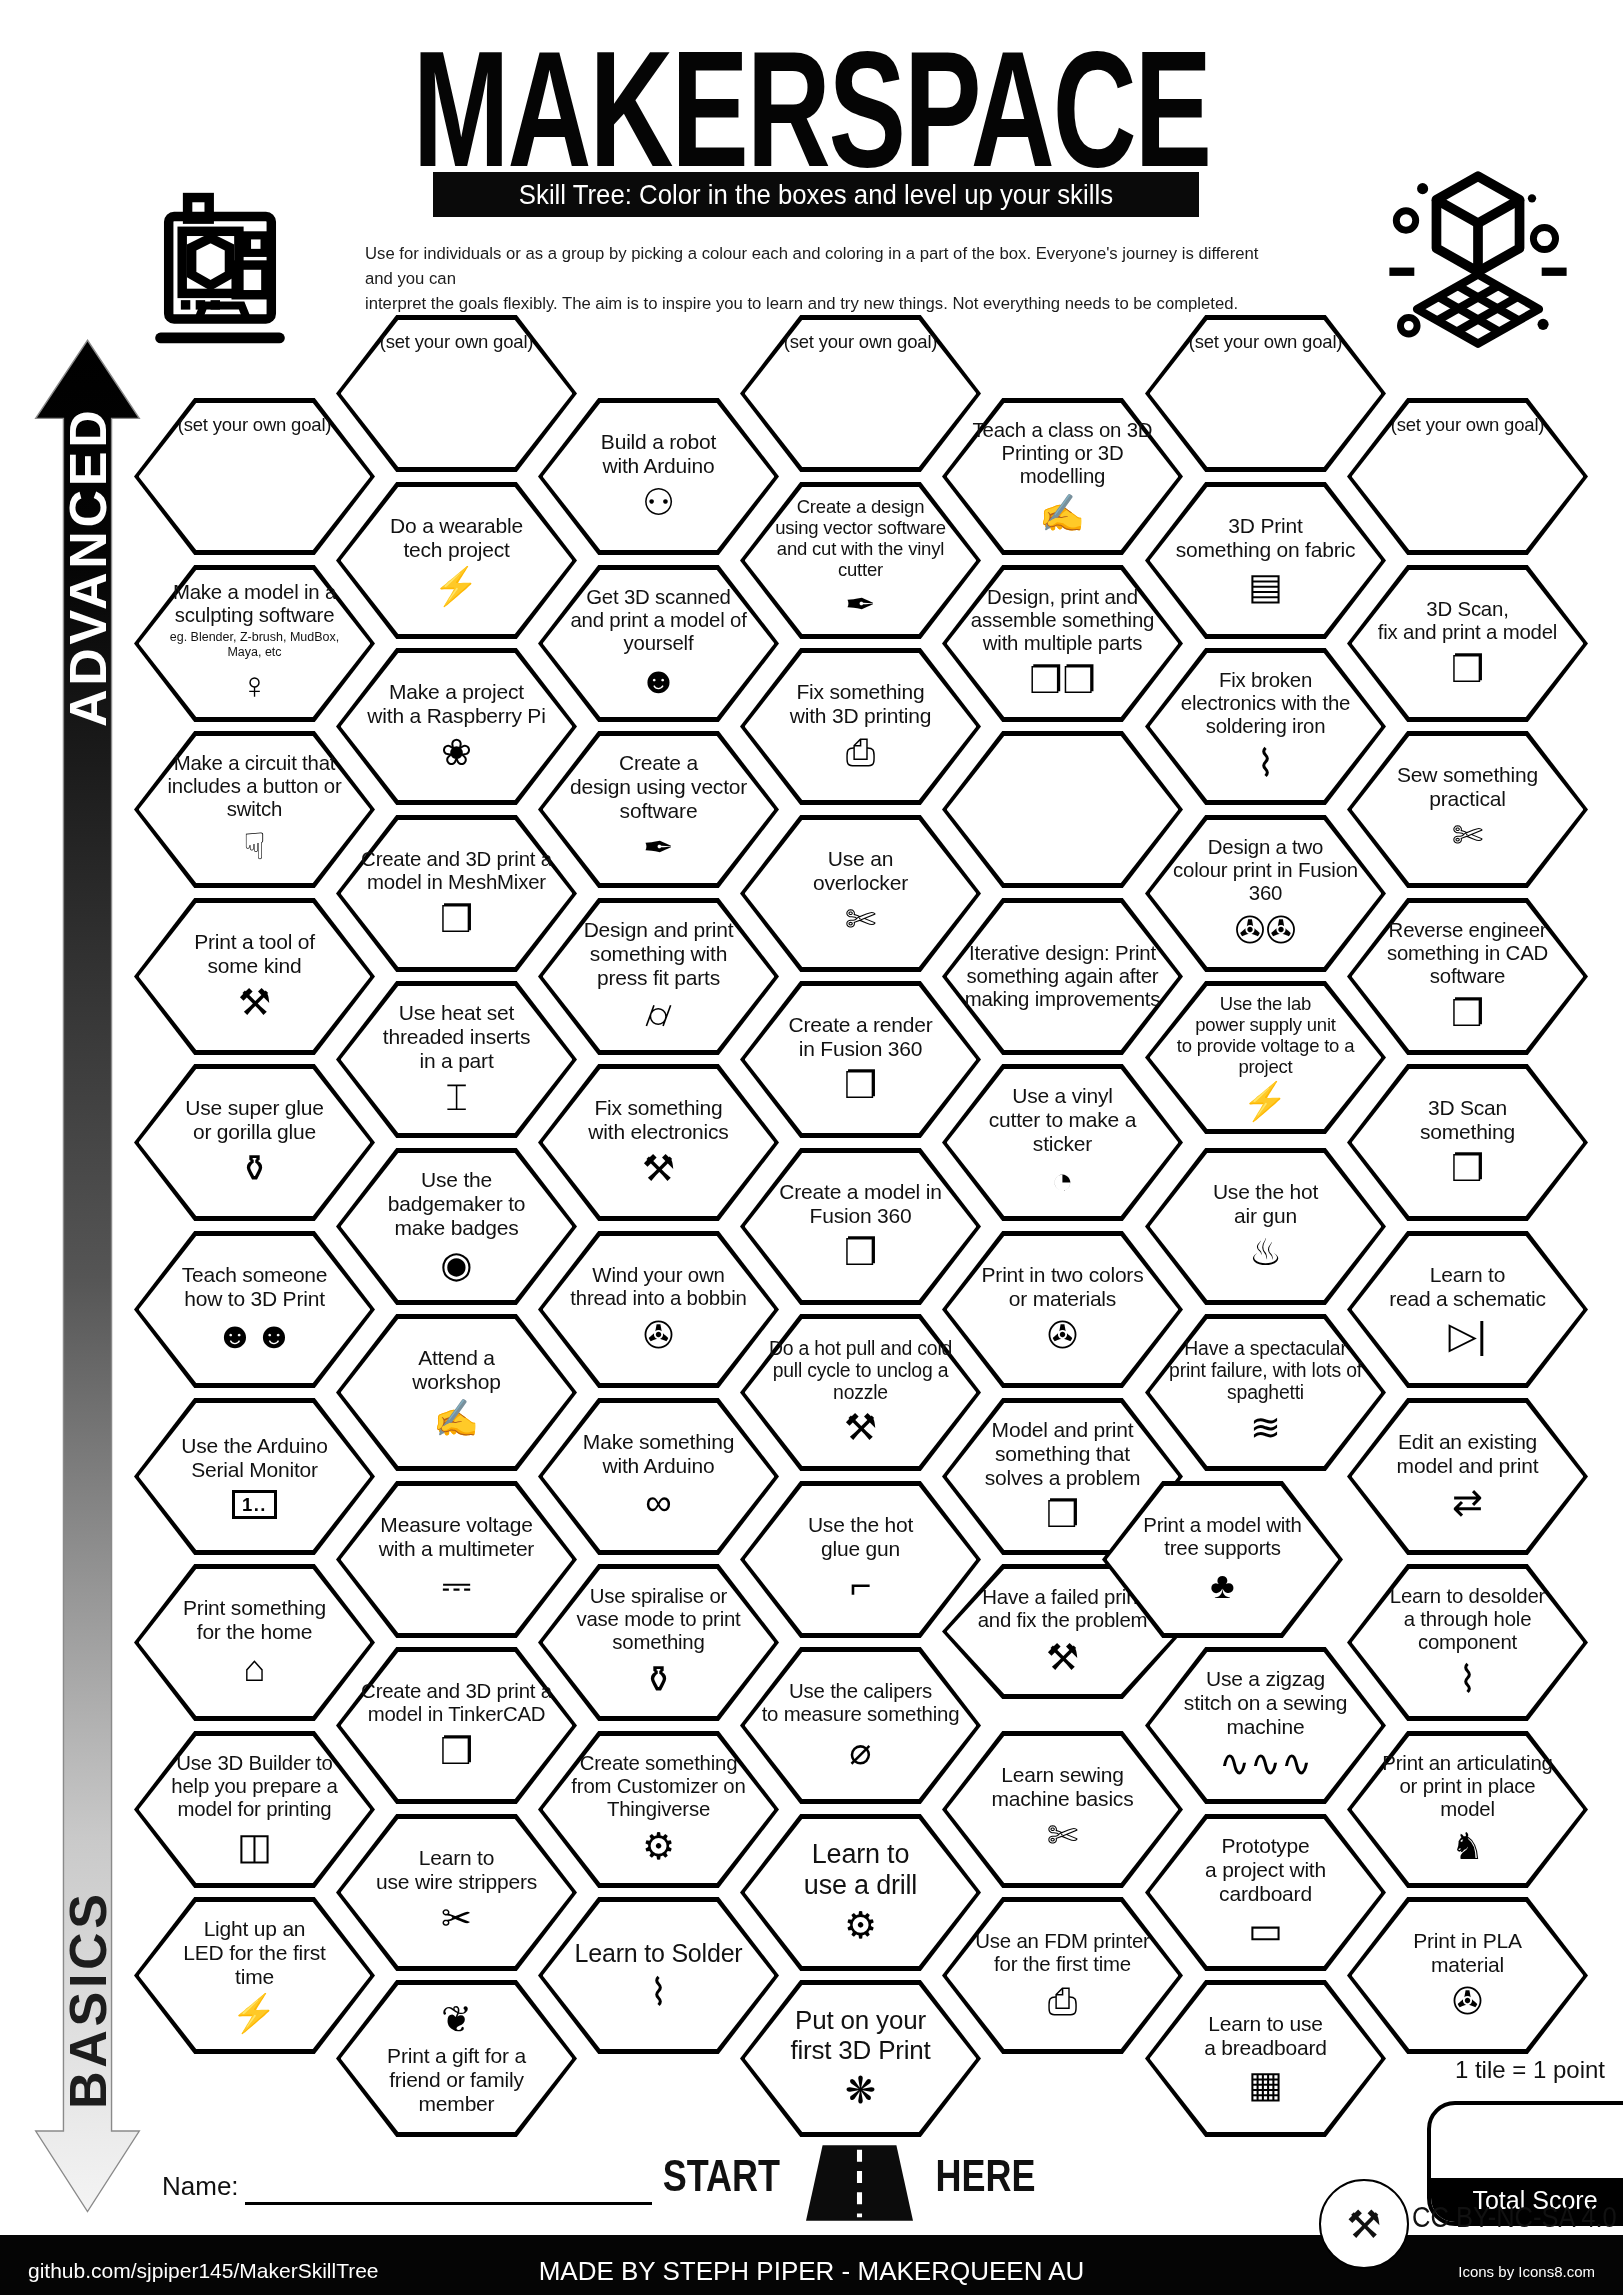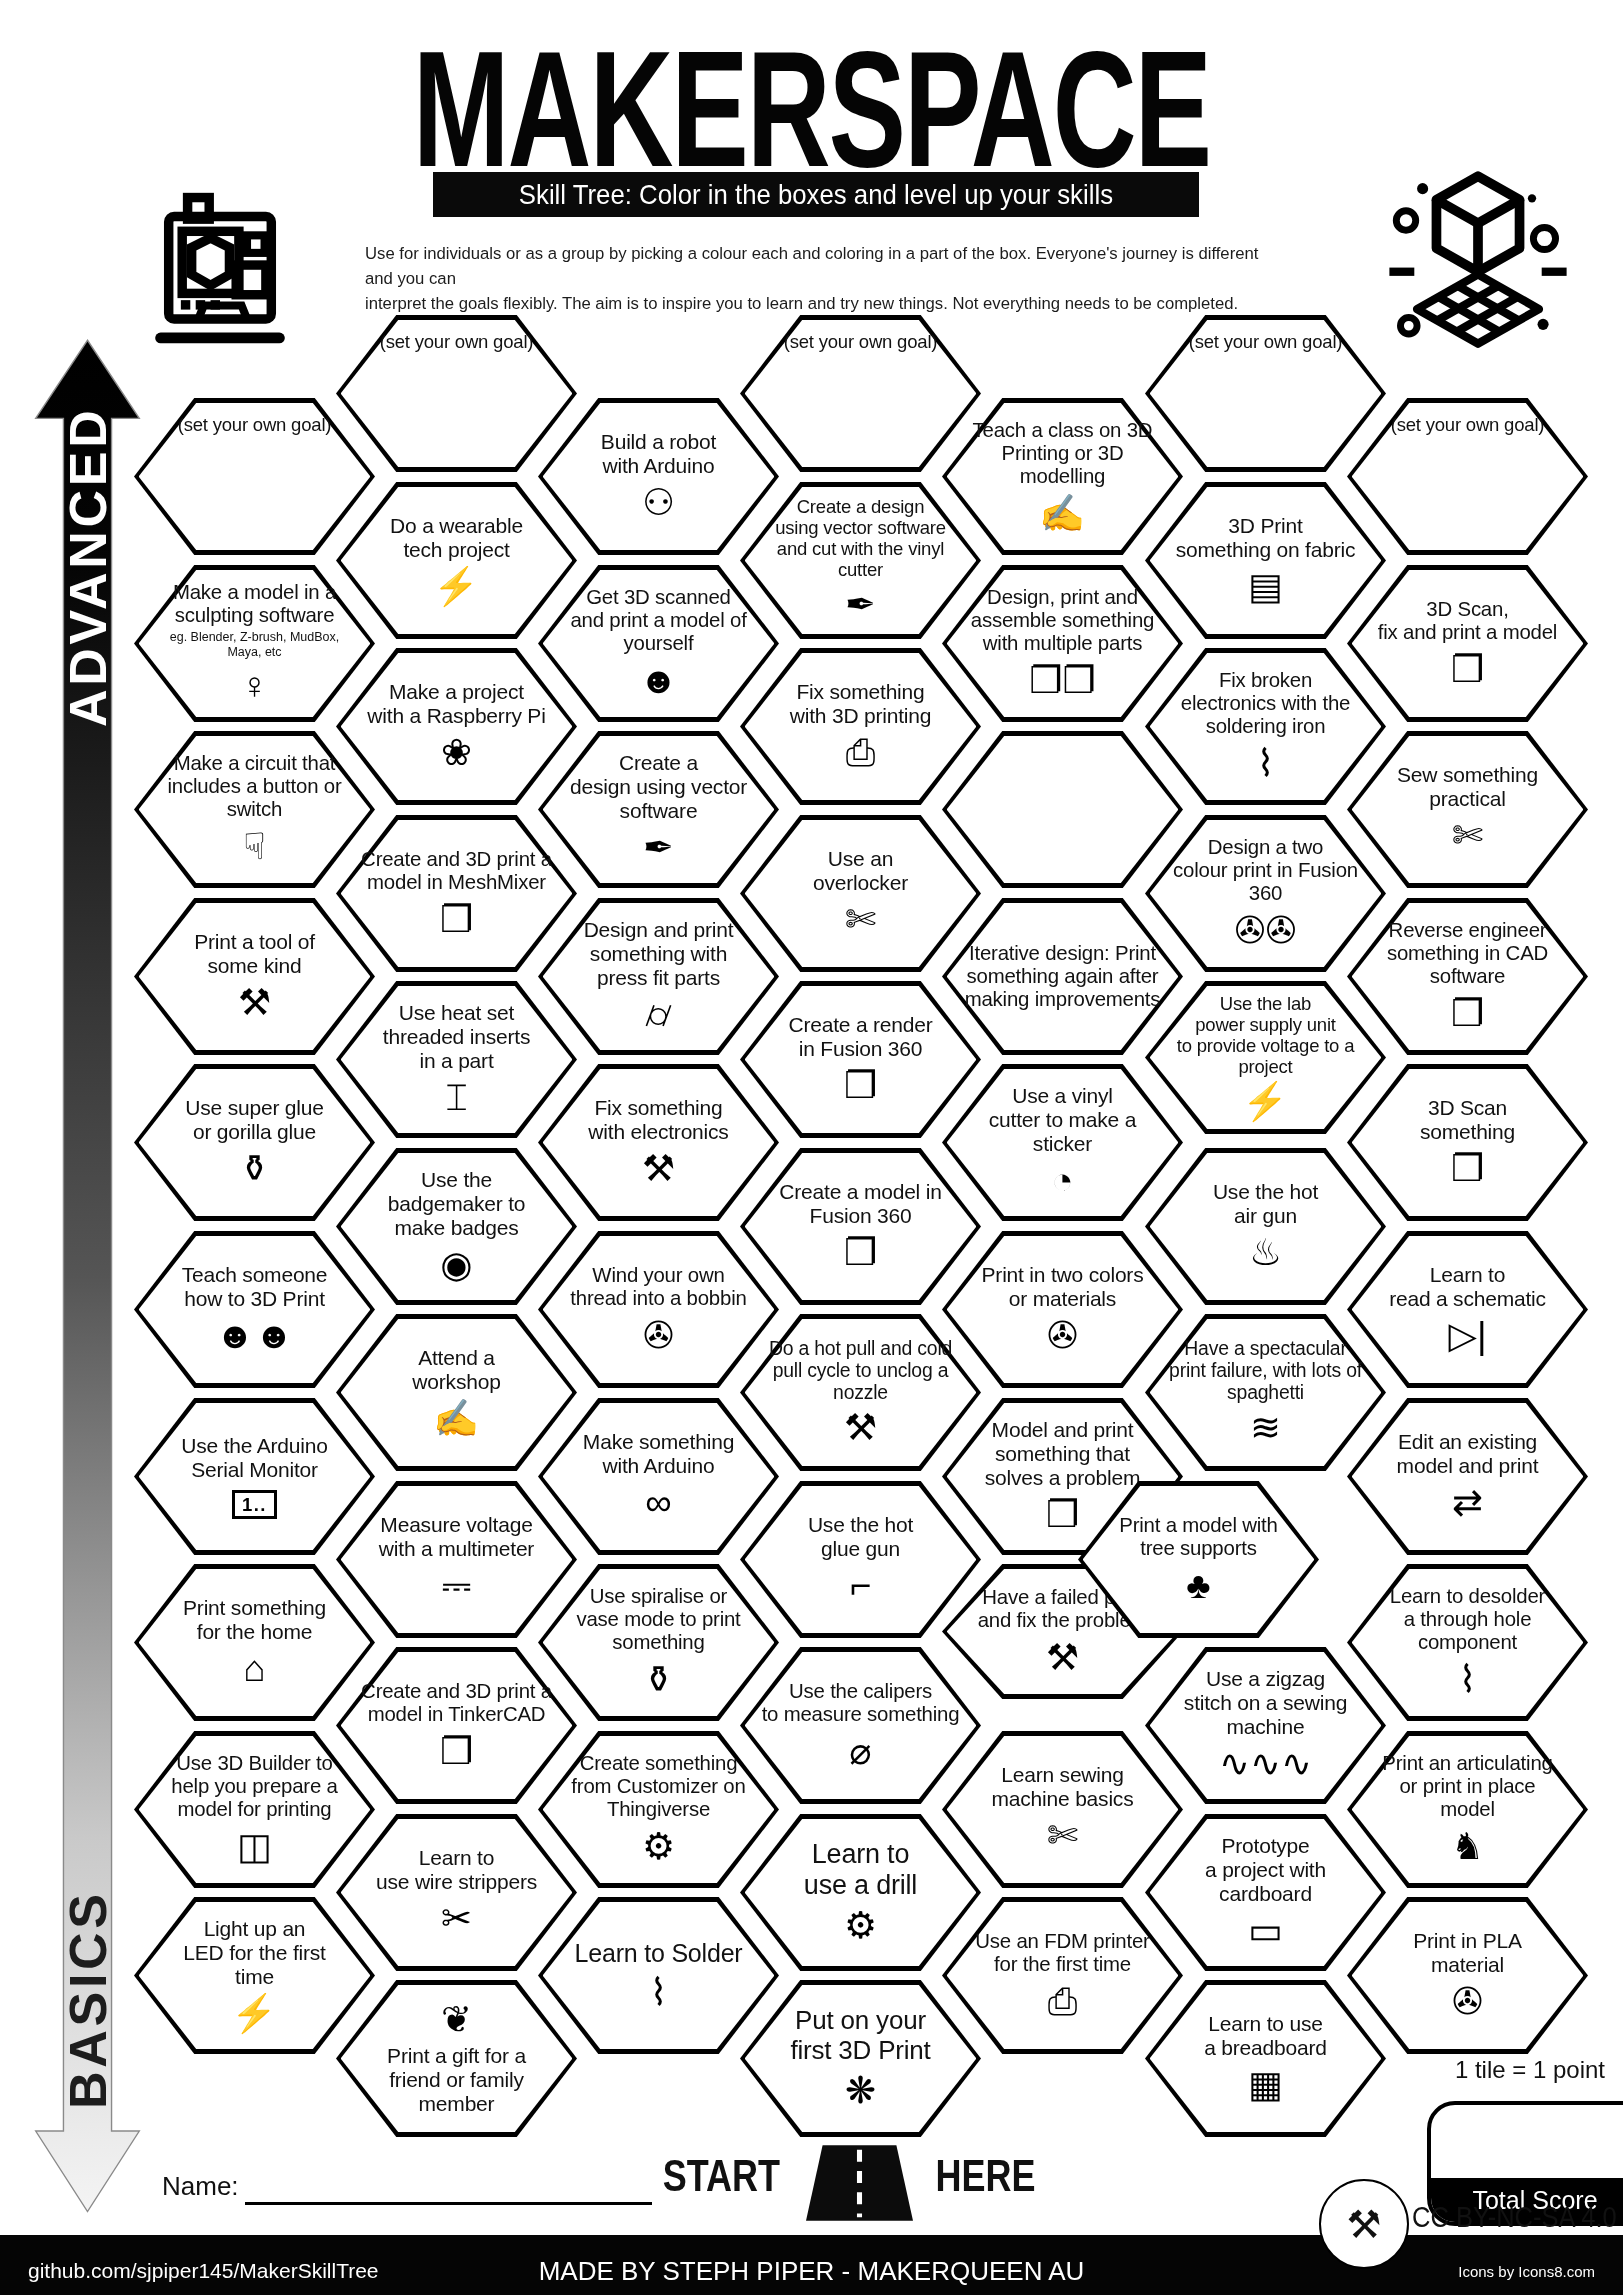--- a/index.html
+++ b/index.html
@@ -663,21 +663,21 @@
       <div class="hex" style="left: 1145px; top: 1314px; width: 241px; height: 157px;">
         <div class="hx hx-b"></div>
         <div class="hx hx-i"></div>
         <div class="hc">
           <div class="hl" style="--fs: 19.4px;">Have a spectacular
 print failure, with lots of
 spaghetti</div>
           <div class="hi">≋</div>
         </div>
       </div>
-      <div class="hex" style="left: 1078px; top: 1481px; width: 241px; height: 157px;">
+      <div class="hex" style="left: 1102px; top: 1481px; width: 241px; height: 157px;">
         <div class="hx hx-b"></div>
         <div class="hx hx-i"></div>
         <div class="hc">
           <div class="hl" style="--fs: 20.4px;">Print a model with
 tree supports</div>
           <div class="hi">♣</div>
         </div>
       </div>
       <div class="hex" style="left: 1145px; top: 1647px; width: 241px; height: 157px;">
         <div class="hx hx-b"></div>

